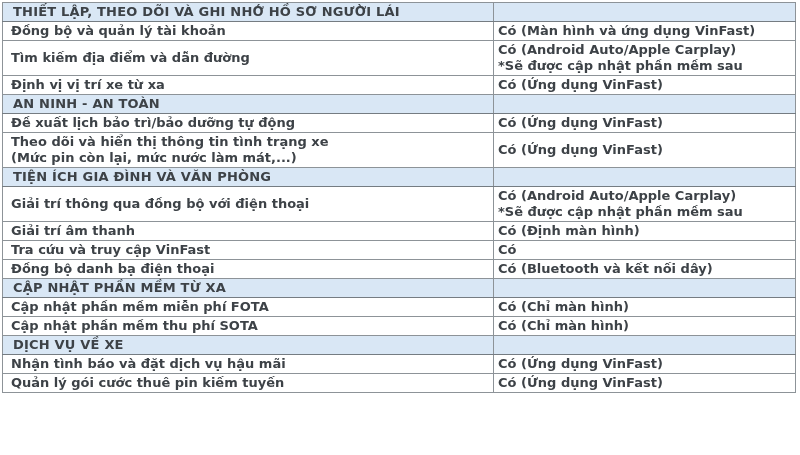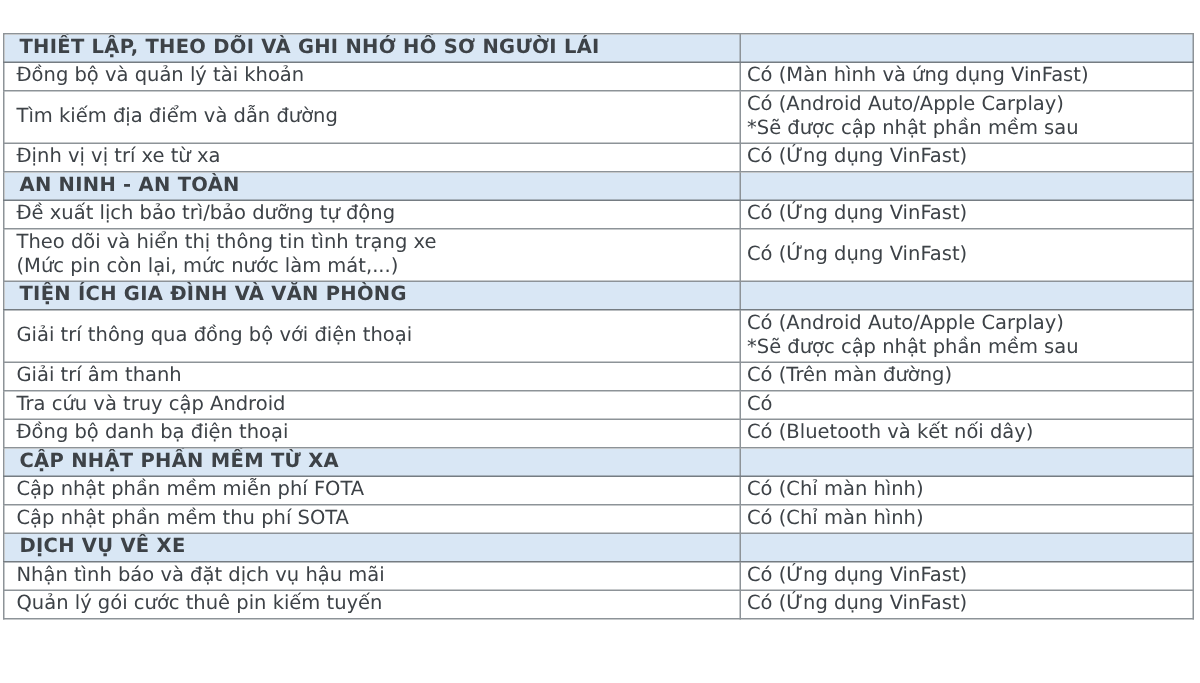--- a/index.html
+++ b/index.html
@@ -9,33 +9,33 @@
     font-family:"DejaVu Sans","Liberation Sans",sans-serif;
     overflow:hidden;
   }
   .sheet {
     position:absolute; top:2px; left:2px;
   }
   table.feature-table {
     border-collapse:collapse;
     table-layout:fixed;
     width:793px;
-    margin-top:20px;
   }
   col.c-feature { width:491px; }
   col.c-value  { width:302px; }
   td {
     border:1px solid var(--border, #8d9398);
     font-size:13px;
     color:var(--text, #3d4247);
     line-height:16px;
     height:19px;
     vertical-align:middle;
     overflow:hidden;
     white-space:nowrap;
+    font-weight:bold;
   }
   td.feature { padding:1px 8px; text-align:left; }
   td.value   { padding:1px 4px; }
   tr.section td {
     background:var(--section-bg, #d9e7f5);
     font-weight:bold;
     letter-spacing:0.2px;
     border-bottom-color:var(--border-dark, #757c82);
   }
   tr.section td.feature { padding-left:10px; }
@@ -112,26 +112,26 @@
           <td class="value">
             <span class="line">Có (Android Auto/Apple Carplay)</span>
             <span class="line">*Sẽ được cập nhật phần mềm sau</span>
           </td>
         </tr>
         <tr>
           <td class="feature">
             <span class="line">Giải trí âm thanh</span>
           </td>
           <td class="value">
-            <span class="line">Có (Trên màn đường)</span>
+            <span class="line">Có (Định màn hình)</span>
           </td>
         </tr>
         <tr>
           <td class="feature">
-            <span class="line">Tra cứu và truy cập Android</span>
+            <span class="line">Tra cứu và truy cập VinFast</span>
           </td>
           <td class="value">
             <span class="line">Có</span>
           </td>
         </tr>
         <tr>
           <td class="feature">
             <span class="line">Đồng bộ danh bạ điện thoại</span>
           </td>
           <td class="value">

